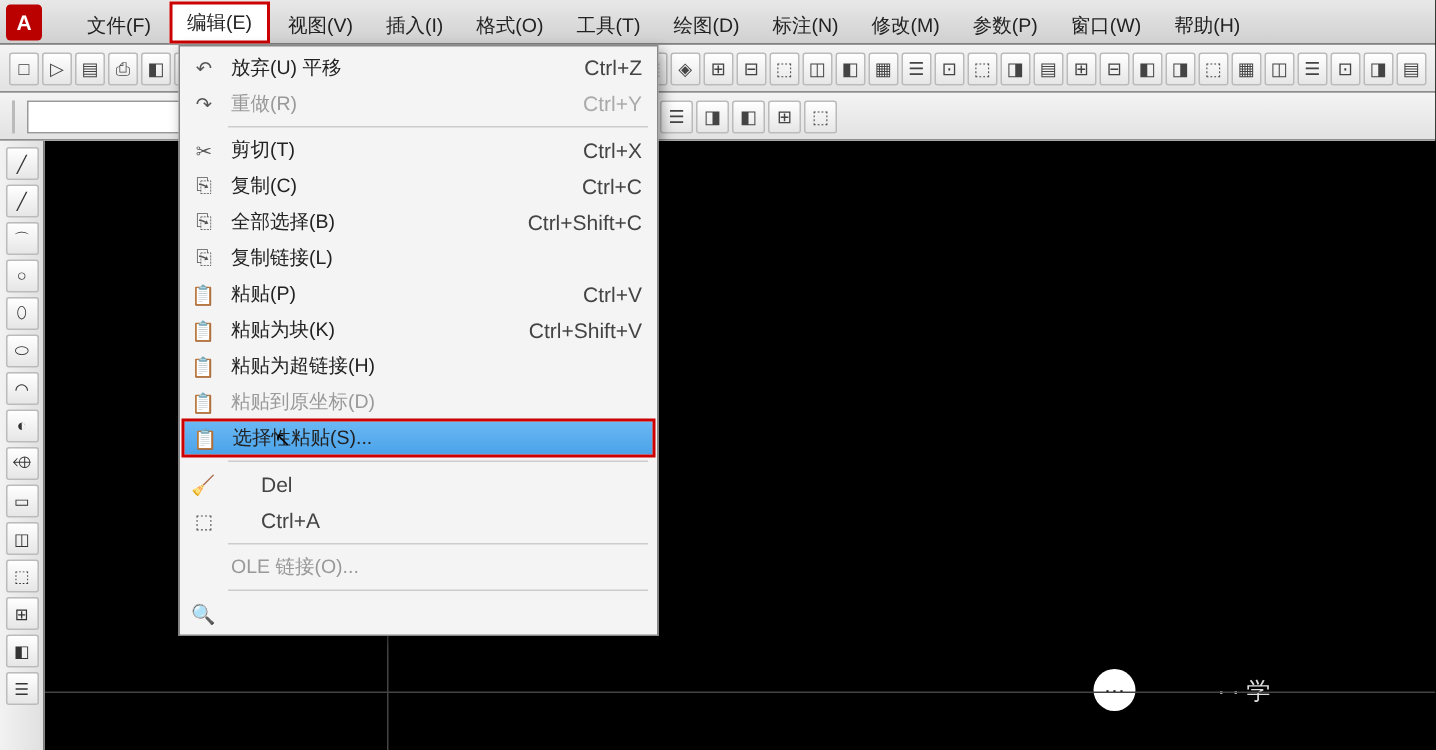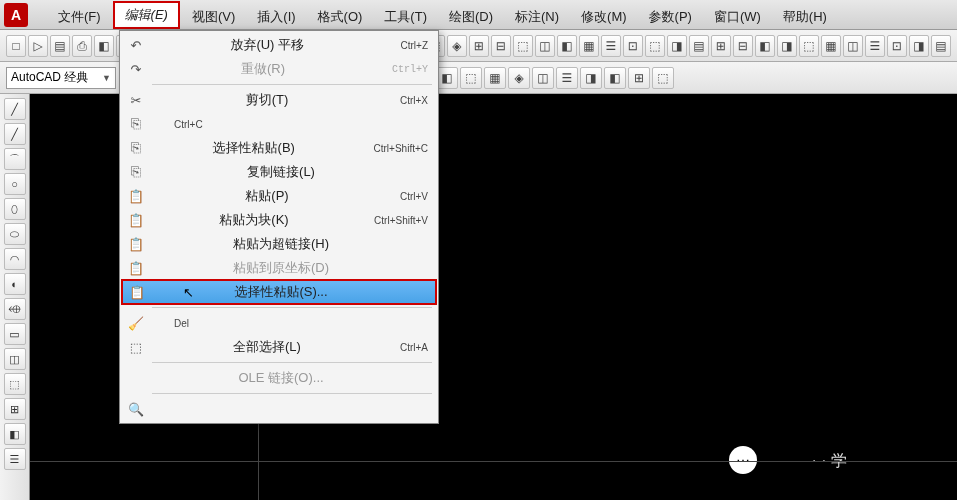--- a/index.html
+++ b/index.html
@@ -2,21 +2,21 @@
 <html><head>
 <meta charset="utf-8">
 <style>
 * { margin: 0; padding: 0; box-sizing: border-box; font-family: "Microsoft YaHei", sans-serif; }
 body { width: 957px; height: 500px; background: #000; overflow: hidden; position: relative; }
 
 .titlebar { height: 30px; background: linear-gradient(#e8e8e8,#d0d0d0); display:flex; align-items:center; padding-left:4px; border-bottom:1px solid #999; }
 .app-logo { width:24px; height:24px; background:#b00; border-radius:3px; display:flex; align-items:center; justify-content:center; color:#fff; font-weight:bold; font-size:14px; }
 .menubar { flex:1; display:flex; align-items:flex-end; margin-left:20px; gap:2px; }
 .menu-item { padding:3px 10px; font-size:13px; color:#222; cursor:pointer; }
-.menu-item.active { border:2px solid #c00; background:#fff;font-style:italic; }
+.menu-item.active { border:2px solid #c00; background:#fff; }
 
 .toolbar1 { height:32px; background:linear-gradient(#f4f4f4,#e2e2e2); border-bottom:1px solid #aaa; display:flex; align-items:center; padding:0 6px; gap:2px; }
 .toolbar2 { height:32px; background:linear-gradient(#f4f4f4,#e2e2e2); border-bottom:1px solid #aaa; display:flex; align-items:center; padding:0 6px; gap:6px; position:relative; }
 .tb-btn { width:22px; height:22px; background:linear-gradient(#fff,#e6e6e6); border:1px solid #bbb; border-radius:2px; display:flex; align-items:center; justify-content:center; font-size:12px; color:#444; cursor:pointer; }
 .tb-sep { width:2px; height:22px; background:#bbb; margin:0 2px; }
 .workspace-select { height:22px; min-width:110px; background:#fff; border:1px solid #999; font-size:12px; padding:2px 4px; display:flex; align-items:center; justify-content:space-between; }
 .ws-dd { font-size:9px; color:#555; }
 
 .dropdown-long { width:115px; height:22px; background:#fff; border:1px solid #999; }
 .dropdown-long:after { content:"▼"; float:right; font-size:9px; margin:4px 4px 0 0; color:#555; }
@@ -24,23 +24,23 @@
 
 .canvas-area { position:absolute; top:94px; left:0; right:0; bottom:0; background:#000; }
 .left-toolbar { position:absolute; top:94px; left:0; width:30px; bottom:0; background:linear-gradient(90deg,#f2f2f2,#e0e0e0); border-right:1px solid #888; display:flex; flex-direction:column; align-items:center; padding-top:4px; gap:3px; z-index:2; }
 .lt-btn { width:22px; height:22px; background:linear-gradient(#fff,#e6e6e6); border:1px solid #bbb; border-radius:2px; display:flex; align-items:center; justify-content:center; font-size:11px; color:#333; cursor:pointer; }
 
 .context-menu { position:absolute; top:30px; left:119px; width:320px; background:#f4f4f4; border:1px solid #888; box-shadow:2px 3px 8px rgba(0,0,0,0.4); z-index:10; padding:2px; }
 .cm-item { display:flex; align-items:center; height:24px; padding:0 8px 0 4px; font-size:13px; color:#222; cursor:pointer; position:relative; }
 .cm-item.disabled { color:#999; }
 .cm-item.highlighted { background:linear-gradient(#6bb8f5,#4aa3e8); border:2px solid #c00; height:26px; margin:-1px; }
 .cm-icon { width:20px; height:20px; margin-right:8px; display:flex; align-items:center; justify-content:center; font-size:13px; color:#555; }
-.cm-label { flex:1;text-align:center; }
-.cm-shortcut { font-size:10px; color:#444; margin-left:20px; }
-.cm-item.disabled .cm-shortcut { color:#aaa;font-family:Liberation Mono, monospace; }
+.cm-label { flex:1; }
+.cm-shortcut { font-size:14px; color:#444; margin-left:20px; }
+.cm-item.disabled .cm-shortcut { color:#aaa; }
 .cm-sep { height:1px; background:#ccc; margin:3px 4px 3px 30px; }
 .cursor-arrow { position:absolute; left:60px; top:4px; font-size:13px; color:#000; pointer-events:none; }
 
 .viewport-divider-v { position:absolute; top:94px; bottom:0; left:258px; width:1px; background:#444; z-index:1; }
 .viewport-divider-h { position:absolute; left:30px; right:0; bottom:38px; height:1px; background:#444; z-index:1; }
 .bottom-strip { position:absolute; bottom:0; left:0; right:0; height:38px; background:#000; }
 .thumb { position:absolute; bottom:2px; left:2px; width:22px; height:28px; background:#444; }
 .logo-circle { position:absolute; right:200px; bottom:26px; width:28px; height:28px; border-radius:50%; background:#fff; display:flex; align-items:center; justify-content:center; color:#000; font-size:14px; }
 .logo-text { position:absolute; right:110px; bottom:28px; color:#ddd; font-size:16px; }
 </style>
@@ -98,24 +98,20 @@
     <div class="tb-btn">⬚</div>
     <div class="tb-btn">▦</div>
     <div class="tb-btn">◫</div>
     <div class="tb-btn">☰</div>
     <div class="tb-btn">⊡</div>
     <div class="tb-btn">◨</div>
     <div class="tb-btn">▤</div>
   </div>
 
 <div class="toolbar2">
-  <div class="workspace-select">
-    <span>AutoCAD 经典</span>
-    <span class="ws-dd">▼</span>
-  </div>
   <div class="tb-sep"></div>
   <div class="dropdown-long"></div>
   <div class="dropdown-long"></div>
   <div class="tb-sep"></div>
   <div class="tb-group" id="toolbar2-icons">
       <div class="tb-btn">⬚</div>
       <div class="tb-btn">⊡</div>
       <div class="tb-btn">◧</div>
       <div class="tb-btn">⬚</div>
       <div class="tb-btn">▦</div>
@@ -168,25 +164,26 @@
       <span class="cm-shortcut">Ctrl+Y</span>
     </div>
     <div class="cm-sep"></div>
     <div class="cm-item">
       <span class="cm-icon">✂</span>
       <span class="cm-label">剪切(T)</span>
       <span class="cm-shortcut">Ctrl+X</span>
     </div>
     <div class="cm-item">
       <span class="cm-icon">⎘</span>
+      <span class="cm-label">复制(C)</span>
       <span class="cm-shortcut">Ctrl+C</span>
     </div>
     <div class="cm-item">
       <span class="cm-icon">⎘</span>
-      <span class="cm-label">选择性粘贴(B)</span>
+      <span class="cm-label">全部选择(B)</span>
       <span class="cm-shortcut">Ctrl+Shift+C</span>
     </div>
     <div class="cm-item">
       <span class="cm-icon">⎘</span>
       <span class="cm-label">复制链接(L)</span>
       <span class="cm-shortcut"></span>
     </div>
     <div class="cm-item">
       <span class="cm-icon">📋</span>
       <span class="cm-label">粘贴(P)</span>
@@ -213,21 +210,20 @@
       <span class="cm-shortcut"></span>
       <span class="cursor-arrow">↖</span>
     </div>
     <div class="cm-sep"></div>
     <div class="cm-item">
       <span class="cm-icon">🧹</span>
       <span class="cm-shortcut">Del</span>
     </div>
     <div class="cm-item">
       <span class="cm-icon">⬚</span>
-      <span class="cm-label">全部选择(L)</span>
       <span class="cm-shortcut">Ctrl+A</span>
     </div>
     <div class="cm-sep"></div>
     <div class="cm-item disabled">
       <span class="cm-icon"></span>
       <span class="cm-label">OLE 链接(O)...</span>
       <span class="cm-shortcut"></span>
     </div>
     <div class="cm-sep"></div>
     <div class="cm-item">

